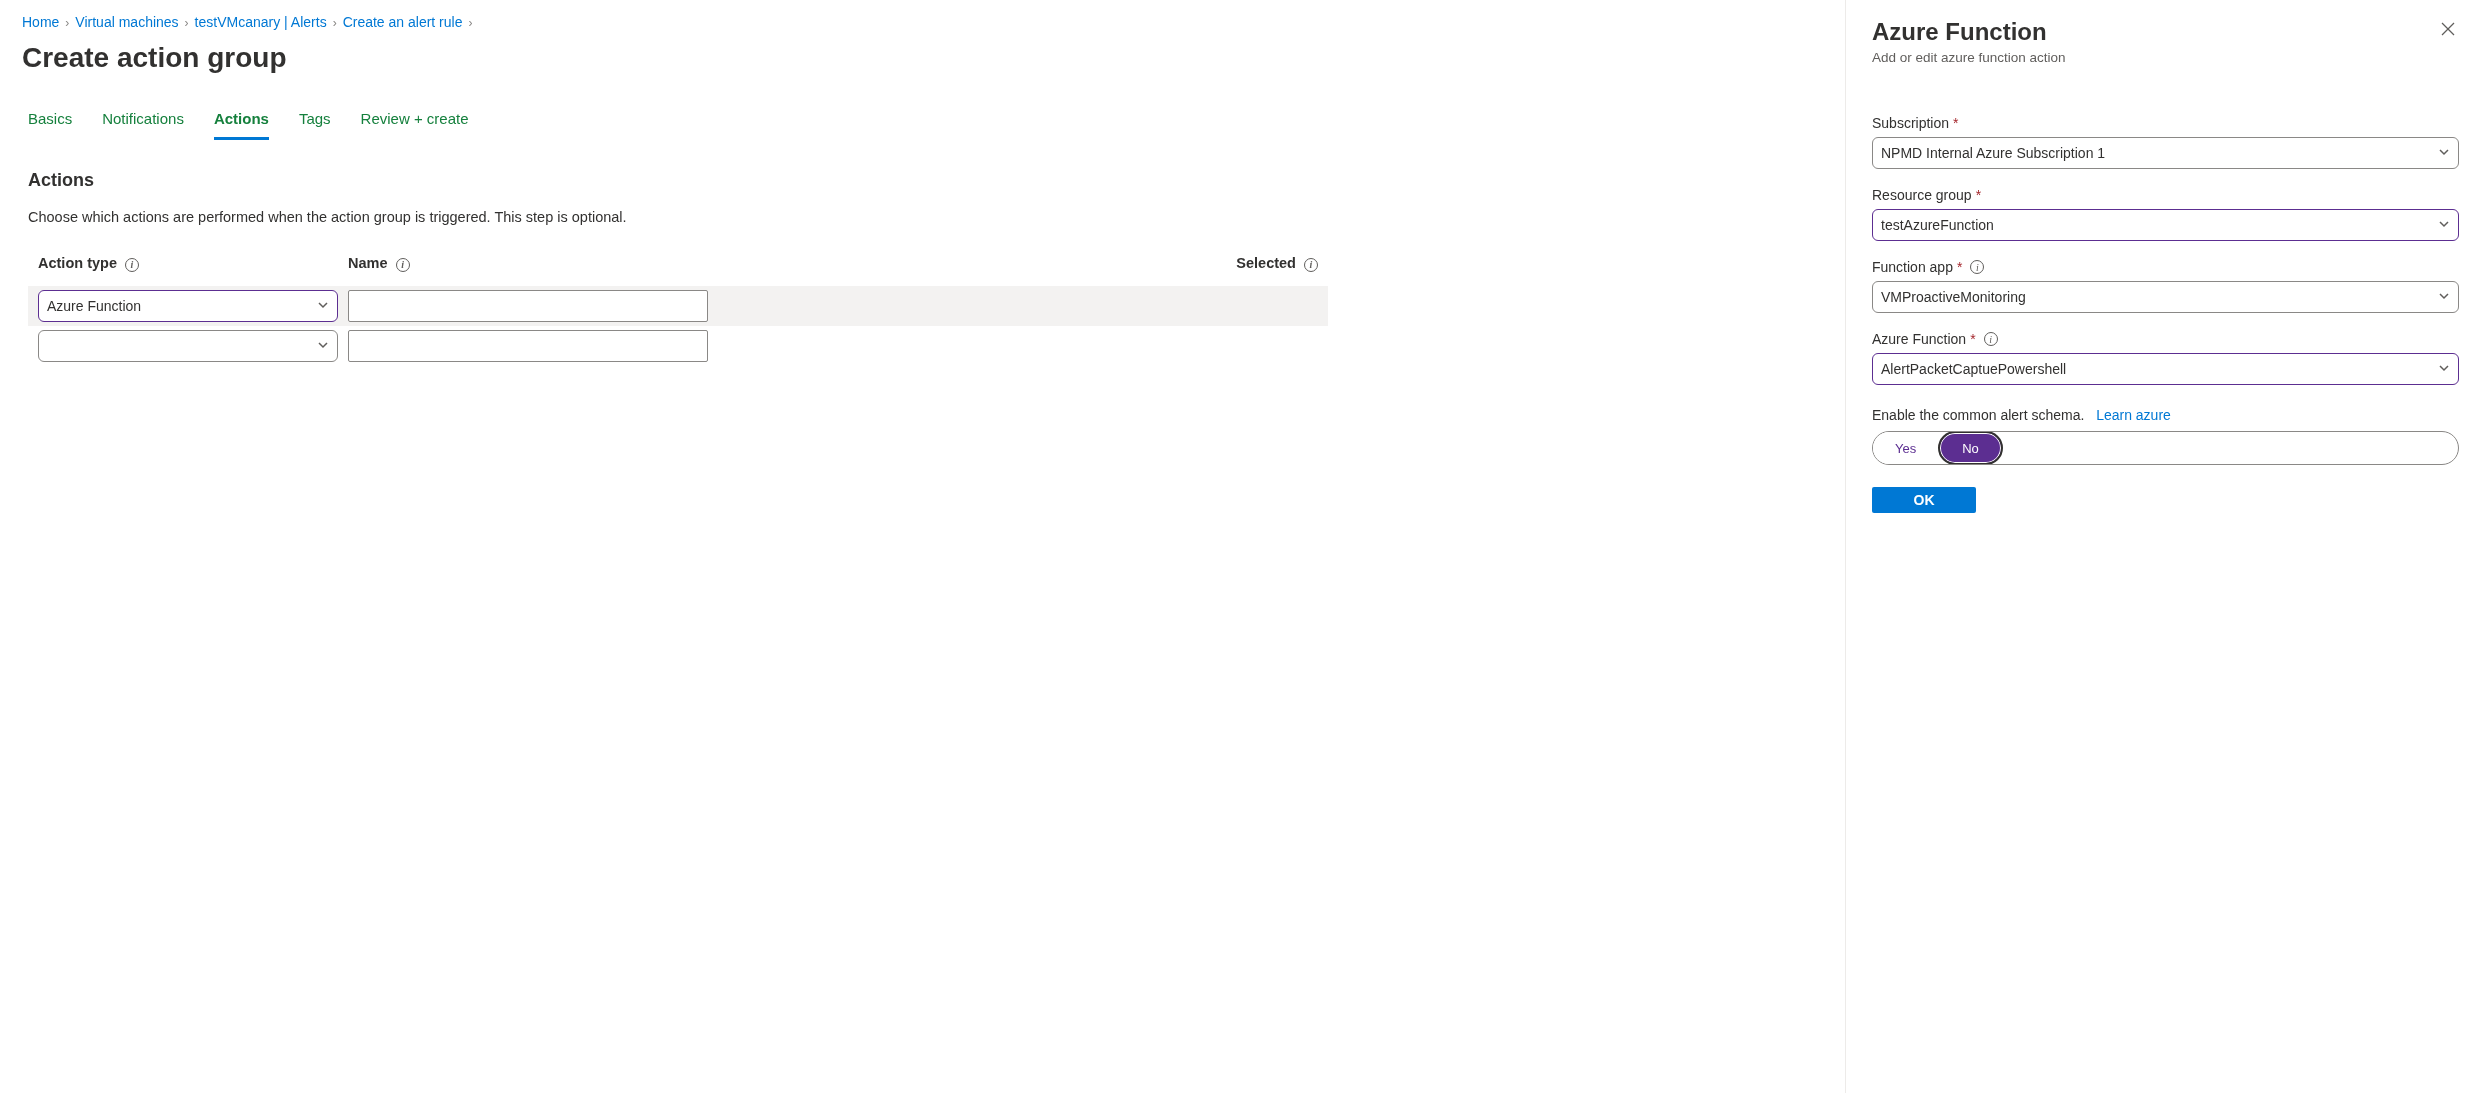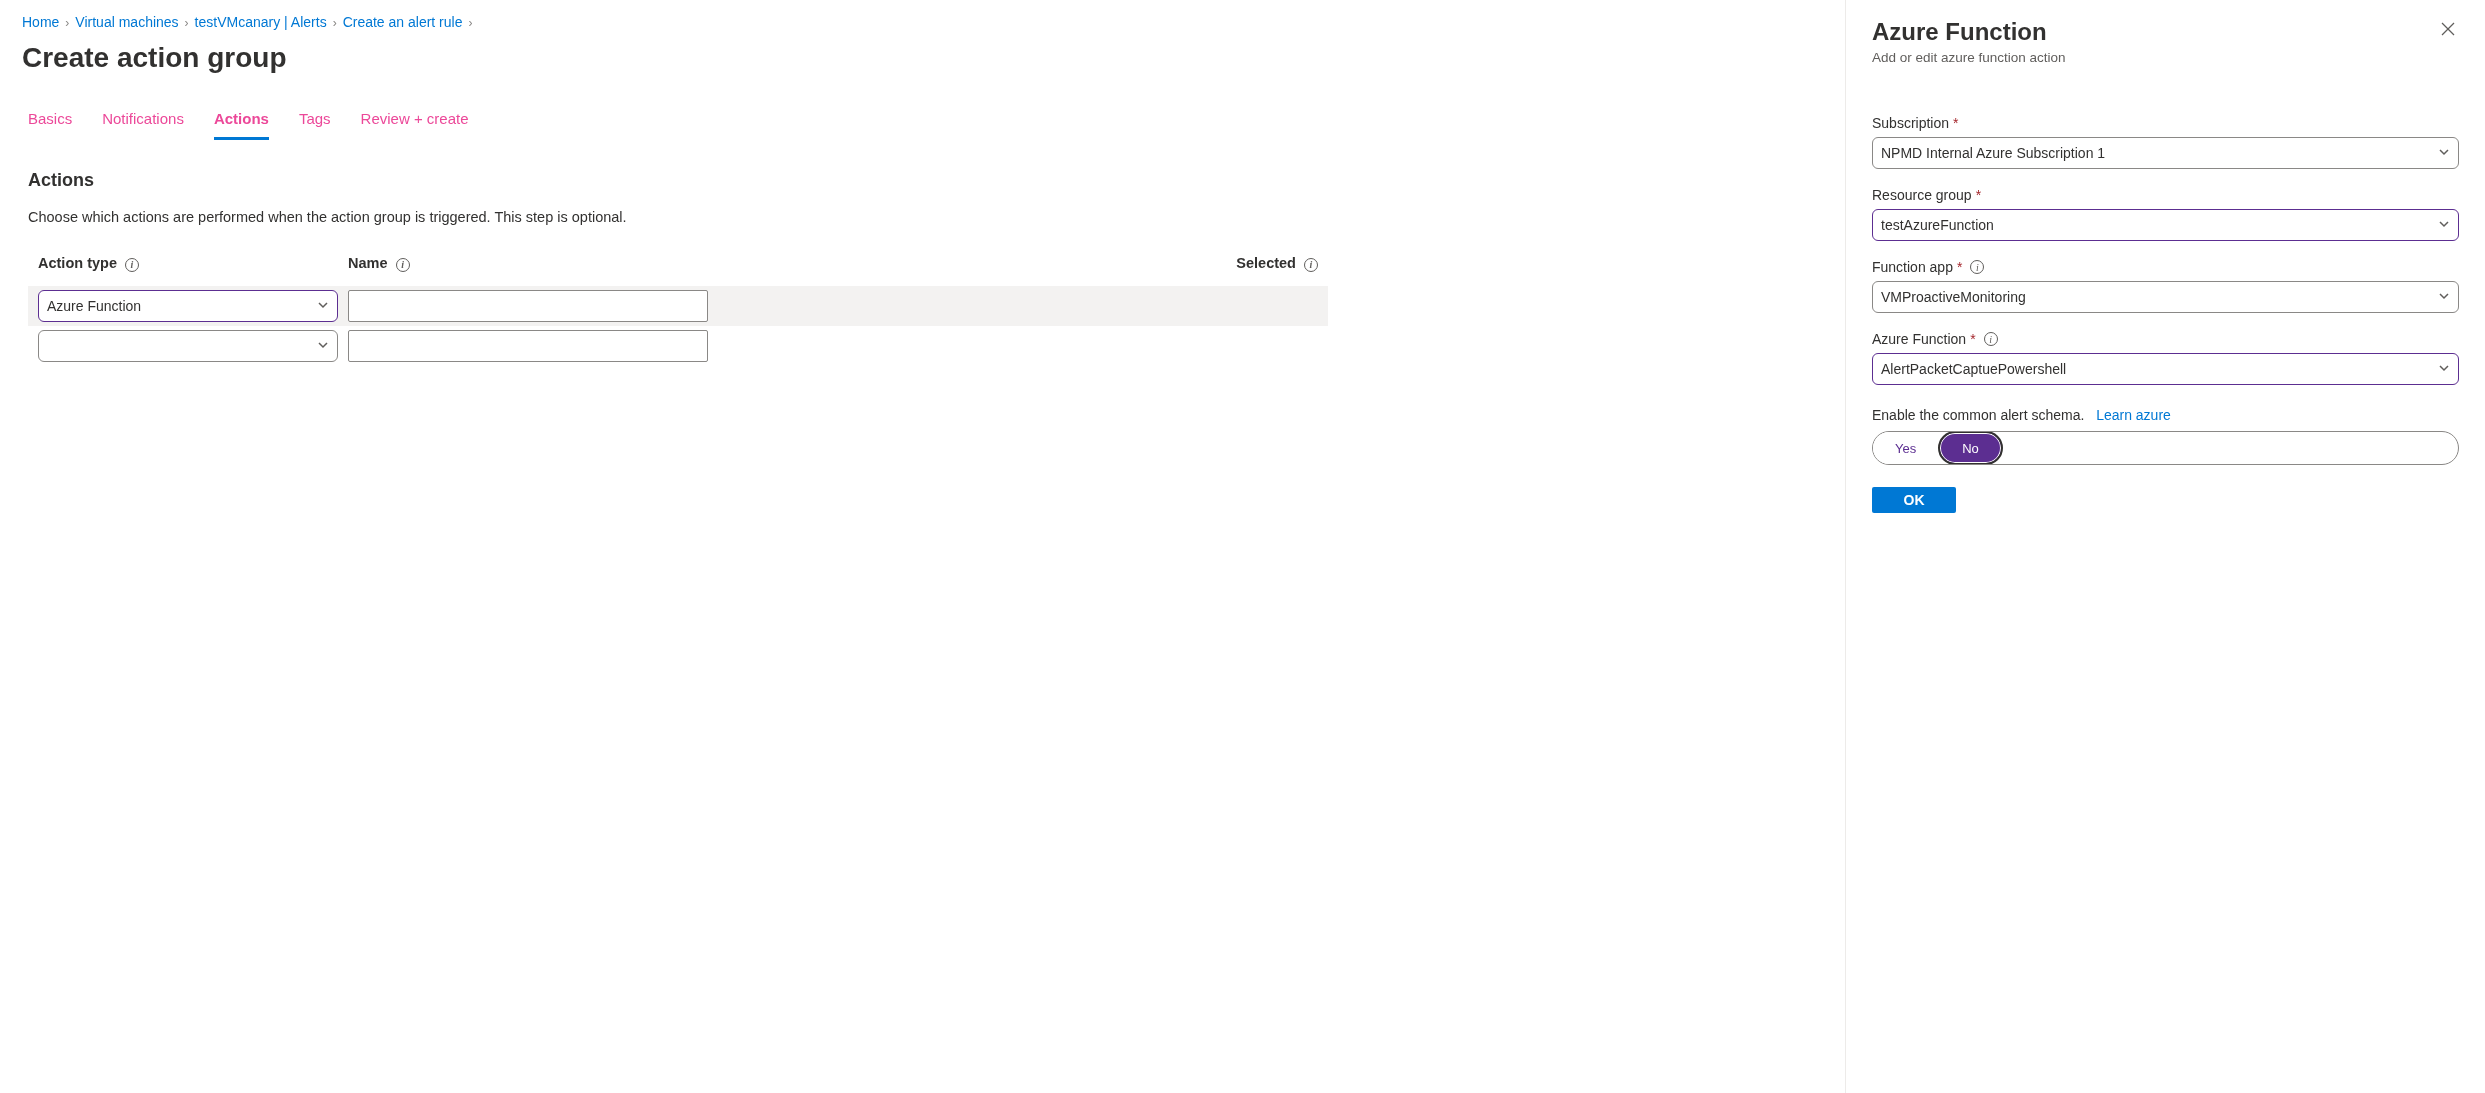--- a/index.html
+++ b/index.html
@@ -54,21 +54,21 @@
   
   .tabs {
     display: flex;
     gap: 30px;
     padding: 6px 28px 0;
     font-size: 15px;
   }
   .tab {
     padding: 6px 0 10px;
     cursor: pointer;
-    color: #ec4899;
+    color: #15803d;
   }
   .tab.active {
     font-weight: 600;
     border-bottom: 3px solid #0078d4;
   }
 
   
   .section {
     padding: 30px 28px;
   }
@@ -225,21 +225,21 @@
   .toggle .opt.sel {
     background: #5c2e91;
     color: #fff;
     border: 2px solid #323130;
     border-radius: 999px;
     margin: -1px -1px -1px 0;
     box-shadow: inset 0 0 0 1px #fff;
   }
 
   .ok-btn {
-    width: 84px;
+    width: 104px;
     height: 26px;
     background: #0078d4;
     color: #fff;
     border: none;
     font-size: 14px;
     font-weight: 600;
     cursor: pointer;
     border-radius: 2px;
   }
 

